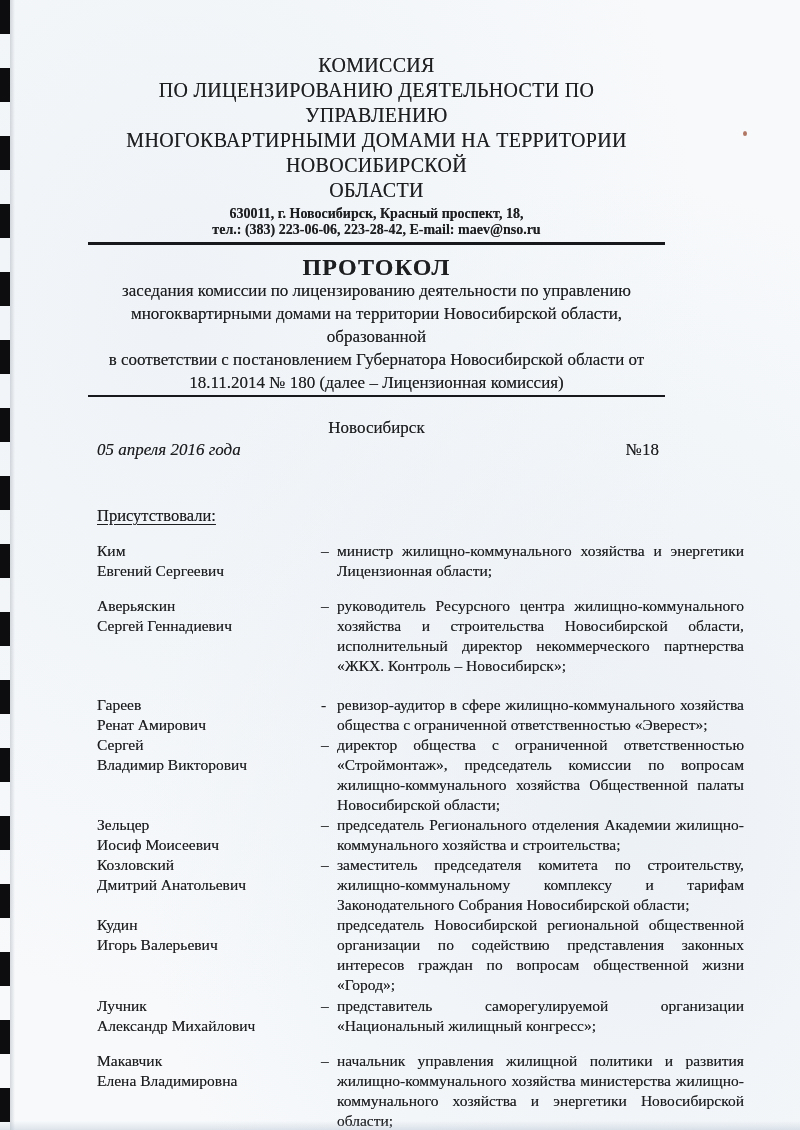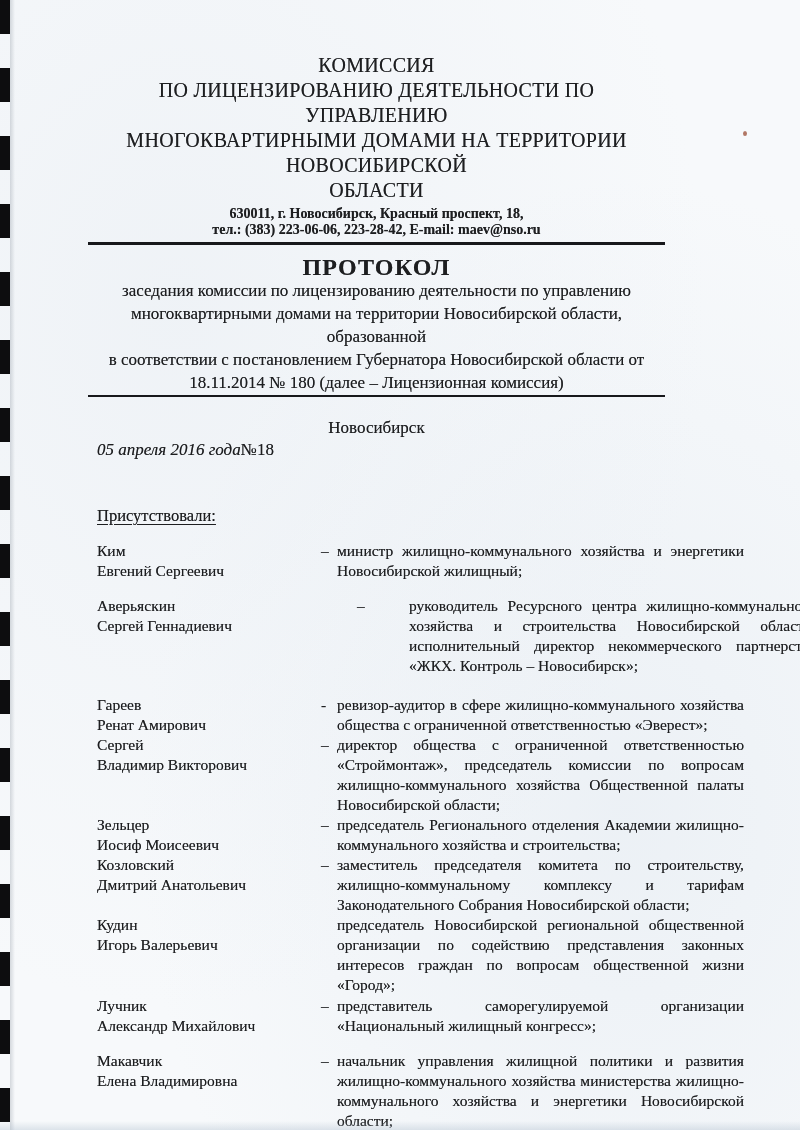--- a/index.html
+++ b/index.html
@@ -32,34 +32,34 @@
   .addr{text-align:center;font-size:14px;line-height:16px;font-weight:700;}
   .addr.first{margin-top:3px;}
   .rule{height:0;border-top:3px solid #17181b;margin-top:4px;}
   .rule2{border-top:2px solid #17181b;margin-top:1px;}
 
   .doc-type{text-align:center;font-weight:700;font-size:24px;line-height:24px;
     letter-spacing:1.2px;margin-top:10px;}
   .subject-line{text-align:center;font-size:17px;line-height:23px;}
 
   .place{text-align:center;font-size:17px;line-height:22px;margin-top:20px;}
-  .date-row{display:flex;align-items:baseline;
+  .date-row{display:flex;justify-content:space-between;align-items:baseline;
     font-size:17px;line-height:22px;}
   .date{font-style:italic;padding-left:9px;}
   .num{margin-right:6px;}
 
   .att-label{margin-top:44px;padding-left:9px;font-size:16.5px;line-height:22px;
     text-decoration:underline;text-underline-offset:3px;}
 
   #attendees{margin-top:14px;}
   .att-row{display:grid;grid-template-columns:233px 16px 407px;font-size:15.5px;line-height:20px;}
   .att-name{padding-left:9px;}
   .att-dash{text-align:left;}
   .att-desc{text-align:justify;}
-  .att-row:nth-child(2){margin-top:15px;gap:36px;}
+  .att-row:nth-child(2){margin-top:15px;}
   .att-row:nth-child(3){margin-top:19px;}
   .att-row:nth-child(4),.att-row:nth-child(5),.att-row:nth-child(6),.att-row:nth-child(7){margin-top:0;}
   .att-row:nth-child(8){margin-top:1px;}
   .att-row:nth-child(9){margin-top:15px;}
 </style>
 </head>
 <body>
 
 <div class="page">
   <div class="edge-marks"></div>
@@ -92,21 +92,21 @@
     </div>
 
     <div class="att-label">Присутствовали:</div>
     <div id="attendees">
         <div class="att-row">
           <div class="att-name">
             <div class="att-surname">Ким</div>
             <div class="att-given">Евгений Сергеевич</div>
           </div>
           <div class="att-dash">–</div>
-          <div class="att-desc">министр жилищно-коммунального хозяйства и энергетики Новосибирской жилищный;</div>
+          <div class="att-desc">министр жилищно-коммунального хозяйства и энергетики Лицензионная области;</div>
         </div>
         <div class="att-row">
           <div class="att-name">
             <div class="att-surname">Аверьяскин</div>
             <div class="att-given">Сергей Геннадиевич</div>
           </div>
           <div class="att-dash">–</div>
           <div class="att-desc">руководитель Ресурсного центра жилищно-коммунального хозяйства и строительства Новосибирской области, исполнительный директор некоммерческого партнерства «ЖКХ. Контроль – Новосибирск»;</div>
         </div>
         <div class="att-row">

